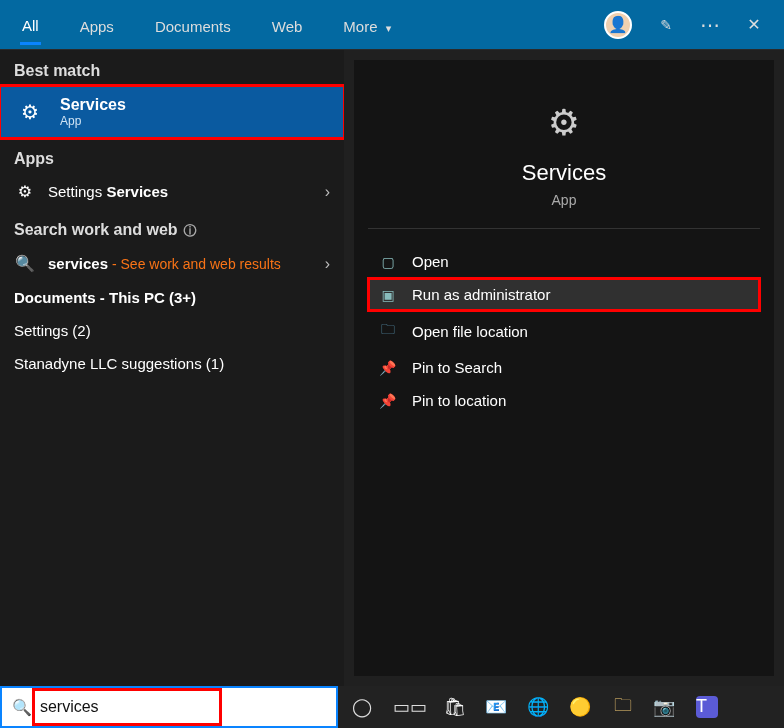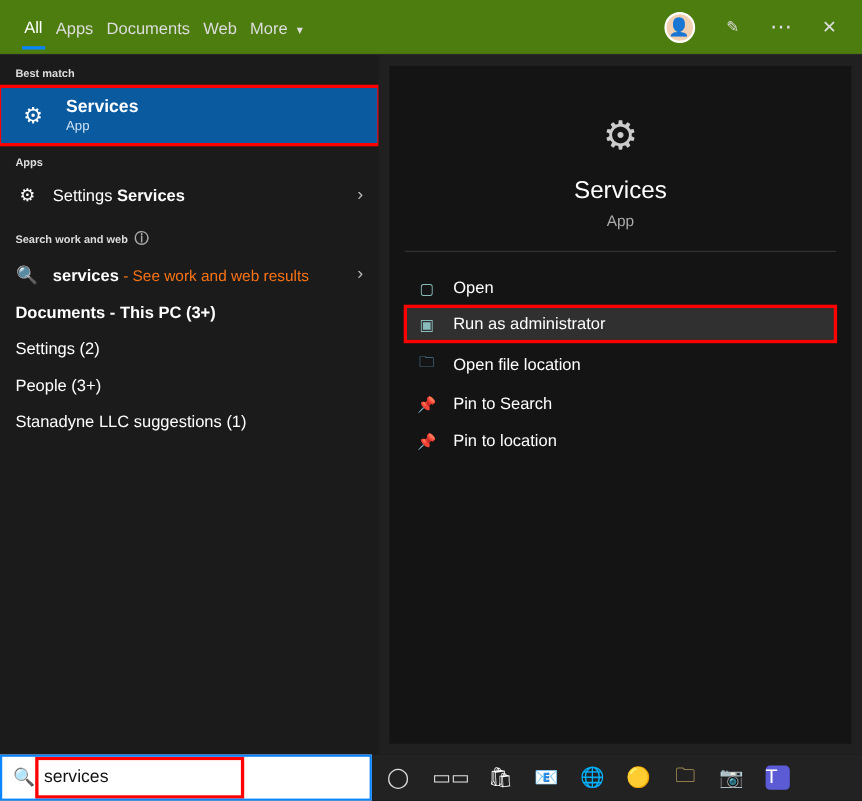--- a/index.html
+++ b/index.html
@@ -1,37 +1,37 @@
 <!DOCTYPE html>
 <html><head>
 <meta charset="utf-8">
 <style>
   * { box-sizing: border-box; margin: 0; padding: 0; font-family: "Segoe UI", Arial, sans-serif; }
   body { width: 784px; height: 728px; background: #1b1b1b; color: #fff; overflow: hidden; position: relative; }
 
   
-  .top-tabs { height: 50px; background: #4d7c0f; display: flex; align-items: center; padding: 0 20px; gap: 8px; border-bottom: 1px solid #2a2a2a; }
+  .top-tabs { height: 50px; background: #0369a1; display: flex; align-items: center; padding: 0 20px; gap: 37px; border-bottom: 1px solid #2a2a2a; }
   .tab { font-size: 15px; color: #ddd; cursor: pointer; padding: 12px 2px 8px 2px; }
   .tab.active { color: #fff; border-bottom: 3px solid #0a84ff; }
   .tab .chev::after { content: "▾"; font-size: 11px; margin-left: 4px; }
   .top-right { margin-left: auto; display: flex; align-items: center; gap: 24px; }
   .avatar { width: 28px; height: 28px; border-radius: 50%; background: #f0d0b0; border: 2px solid #fff; display:flex;align-items:center;justify-content:center;font-size:16px; }
   .ico { width: 20px; text-align: center; font-size: 16px; cursor: pointer; color: #ddd; }
   .ico-dots::before { content: "⋯"; font-size: 20px; }
   .ico-close::before { content: "✕"; font-size: 16px; }
   .ico-feedback::before { content: "✎"; font-size: 14px; }
 
   
   .main { display: flex; position: absolute; top: 50px; bottom: 42px; left:0; right:0; }
   .left { width: 344px; background: #1b1b1b; overflow-y: auto; padding-bottom: 12px; }
   .right { flex: 1; background: #202020; padding: 10px; }
   .right-inner { background: #141414; width: 100%; height: 100%; display:flex; flex-direction:column; align-items:stretch; }
 
   
-  .section-label { font-size: 10px; font-weight:600; color: #ddd; padding: 12px 14px 6px 14px; }
+  .section-label { font-size: 16px; font-weight:600; color: #ddd; padding: 12px 14px 6px 14px; }
   .best-match { background: #0a5aa0; display:flex; align-items:center; padding: 10px 14px; gap: 14px; position:relative; }
   .bm-icon { width: 32px; height: 32px; display:flex;align-items:center;justify-content:center;font-size:20px; }
   .bm-title { font-size: 16px; font-weight: 600; }
   .bm-sub { font-size: 12px; color: #cfe3f4; }
   .red-box { outline: 3px solid #ff0000; outline-offset: -1px; }
 
   .row { display:flex; align-items:center; padding: 8px 14px; gap: 12px; cursor:pointer; }
   .row .ricon { width: 22px; text-align:center; font-size:16px; }
   .row .rtext { flex:1; font-size:15px; }
   .row .rtext .strong { font-weight: 600; }
@@ -110,21 +110,20 @@
 
     <div class="section-label info">Search work and web</div>
     <div class="row">
       <div class="ricon">🔍</div>
       <div class="rtext"><span class="strong">services</span><span class="dim"> - See work and web results</span></div>
       <div class="chev">›</div>
     </div>
 
     <div class="simple-row" style="font-weight:600;">Documents - This PC (3+)</div>
     <div class="simple-row">Settings (2)</div>
-    <div class="simple-row">People (3+)</div>
     <div class="simple-row">Stanadyne LLC suggestions (1)</div>
   </div>
 
   <div class="right">
     <div class="right-inner">
       <div class="preview-top">
         <div class="gear-big">⚙</div>
         <div class="preview-title">Services</div>
         <div class="preview-sub">App</div>
       </div>

